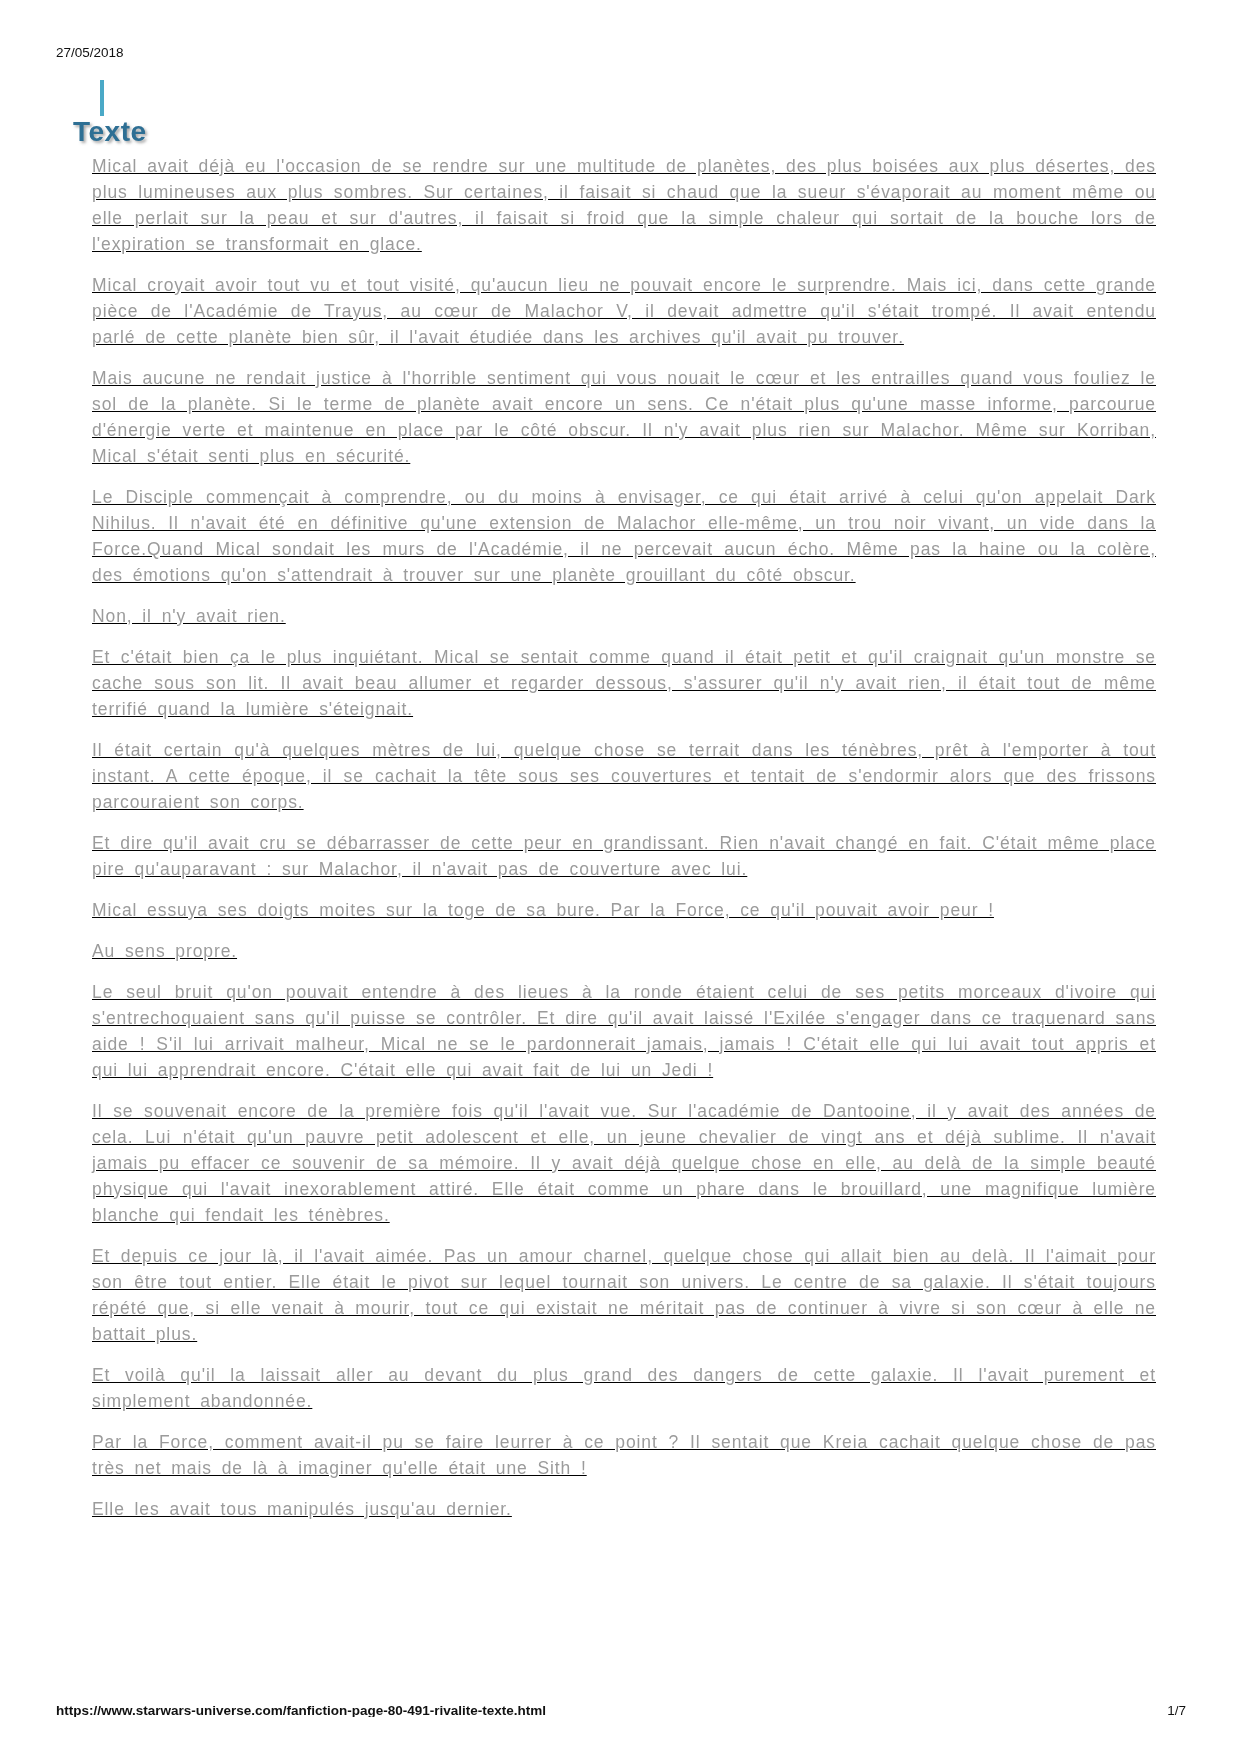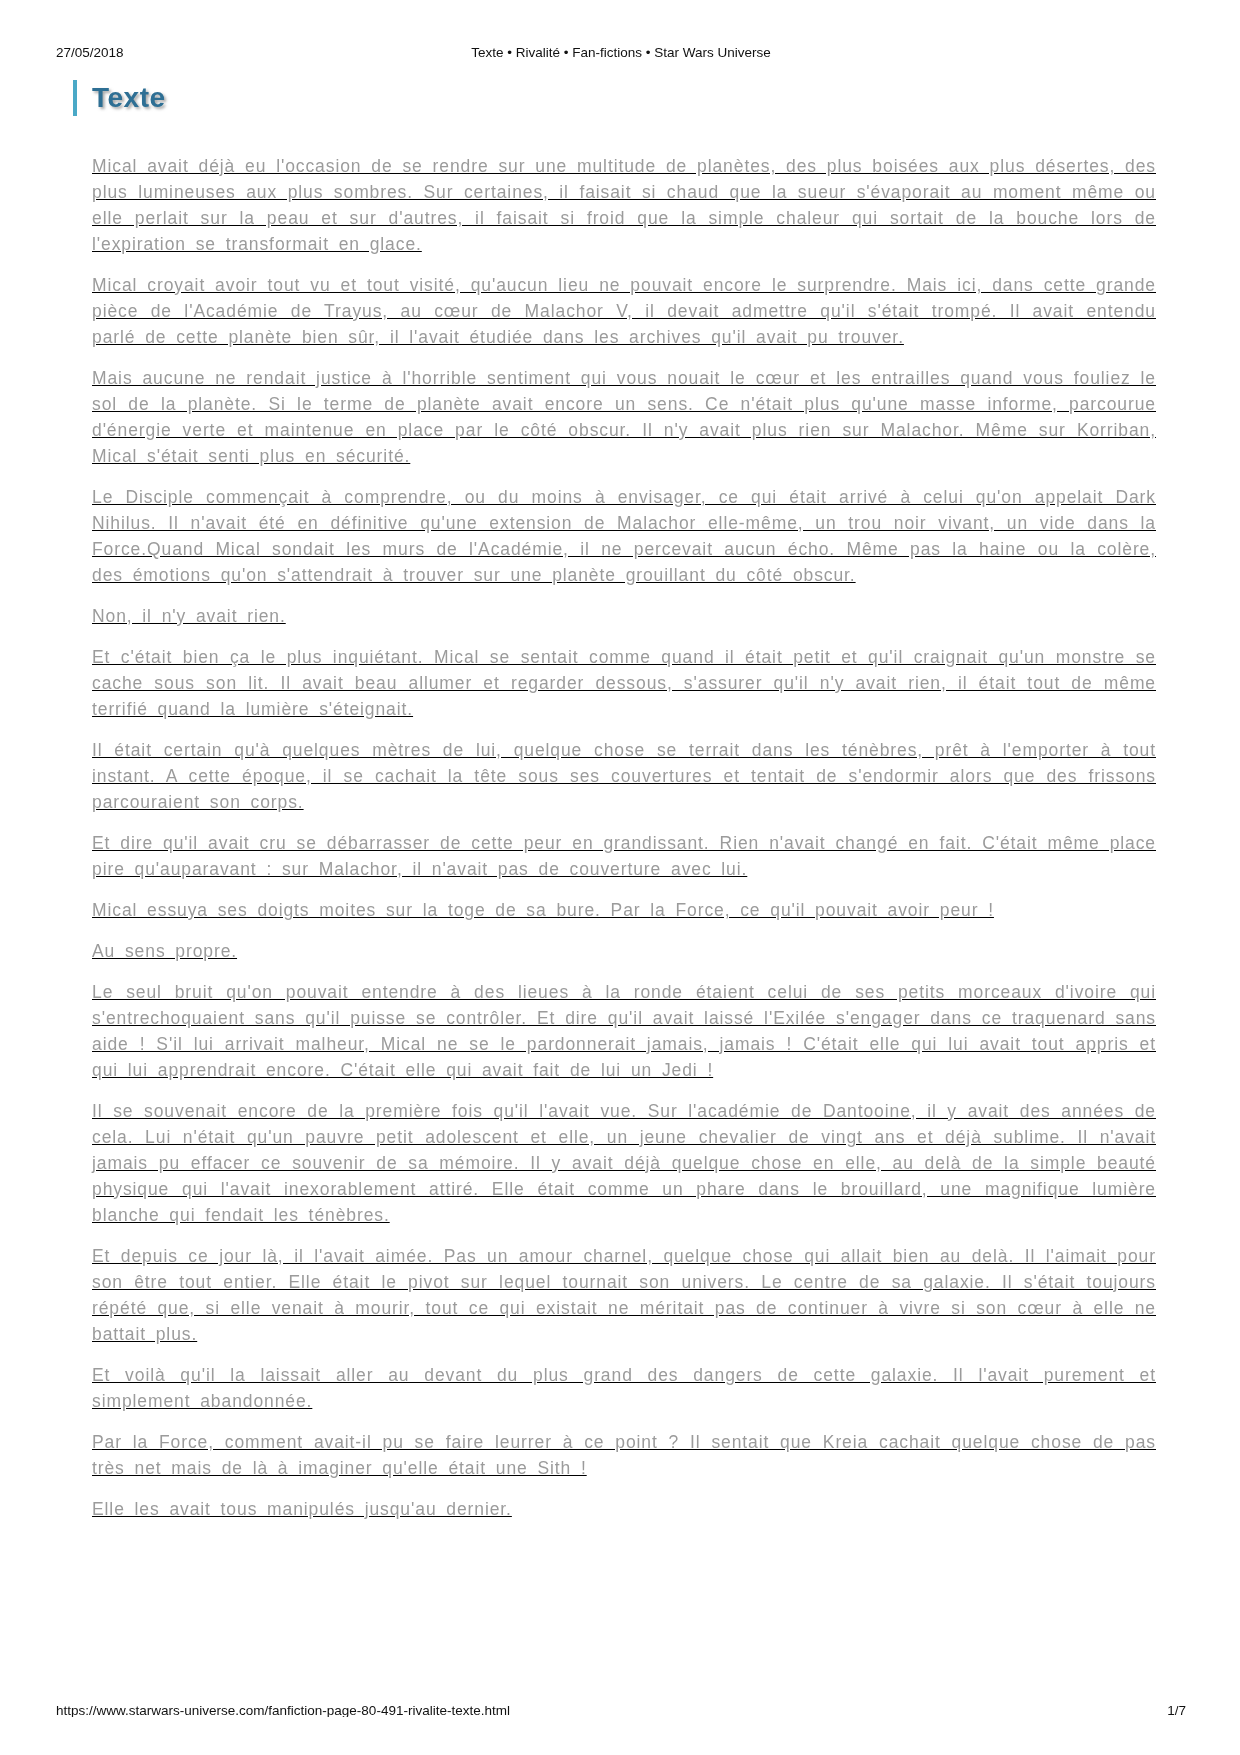--- a/index.html
+++ b/index.html
@@ -26,20 +26,21 @@
   .print-date { position: absolute; left: 0; top: 0; white-space: nowrap; }
   .print-title { position: absolute; left: 0; right: 0; top: 0; text-align: center; white-space: nowrap; }
 
   
   .article-heading {
     position: absolute;
     left: 73px;
     top: 80px;
     display: flex;
     align-items: center;
+    flex-direction: column;
   }
   .heading-bar {
     width: 4px;
     height: 36px;
     background: var(--heading-bar, #4aa9c7);
     margin-right: 15px;
   }
   .heading-text {
     font-size: 28px;
     font-weight: bold;
@@ -72,29 +73,28 @@
     position: absolute;
     top: 1704px;
     left: 56px;
     right: 54px;
     height: 13px;
     overflow: hidden;
     font-size: 13.5px;
     line-height: 14px;
     color: #111111;
   }
-  .footer-url { position: absolute; left: 0; top: 0; white-space: nowrap; }
+  .footer-url { position: absolute; left: 0; top: 0; white-space: nowrap; font-weight: bold; }
   .footer-page { position: absolute; right: 0; top: 0; white-space: nowrap; }
 </style>
 </head>
 <body>
 
 <div class="print-header">
   <span class="print-date">27/05/2018</span>
-  <span class="print-title">Texte • Rivalité • Fan-fictions • Star Wars Universe</span>
 </div>
 
 <div class="article-heading">
   <div class="heading-bar"></div>
   <div class="heading-text">Texte</div>
 </div>
 
 <div class="article-body">
     <p class="para">Mical avait déjà eu l'occasion de se rendre sur une multitude de planètes, des plus boisées aux plus désertes, des plus lumineuses aux plus sombres. Sur certaines, il faisait si chaud que la sueur s'évaporait au moment même ou elle perlait sur la peau et sur d'autres, il faisait si froid que la simple chaleur qui sortait de la bouche lors de l'expiration se transformait en glace.</p>
     <p class="para">Mical croyait avoir tout vu et tout visité, qu'aucun lieu ne pouvait encore le surprendre. Mais ici, dans cette grande pièce de l'Académie de Trayus, au cœur de Malachor V, il devait admettre qu'il s'était trompé. Il avait entendu parlé de cette planète bien sûr, il l'avait étudiée dans les archives qu'il avait pu trouver.</p>

